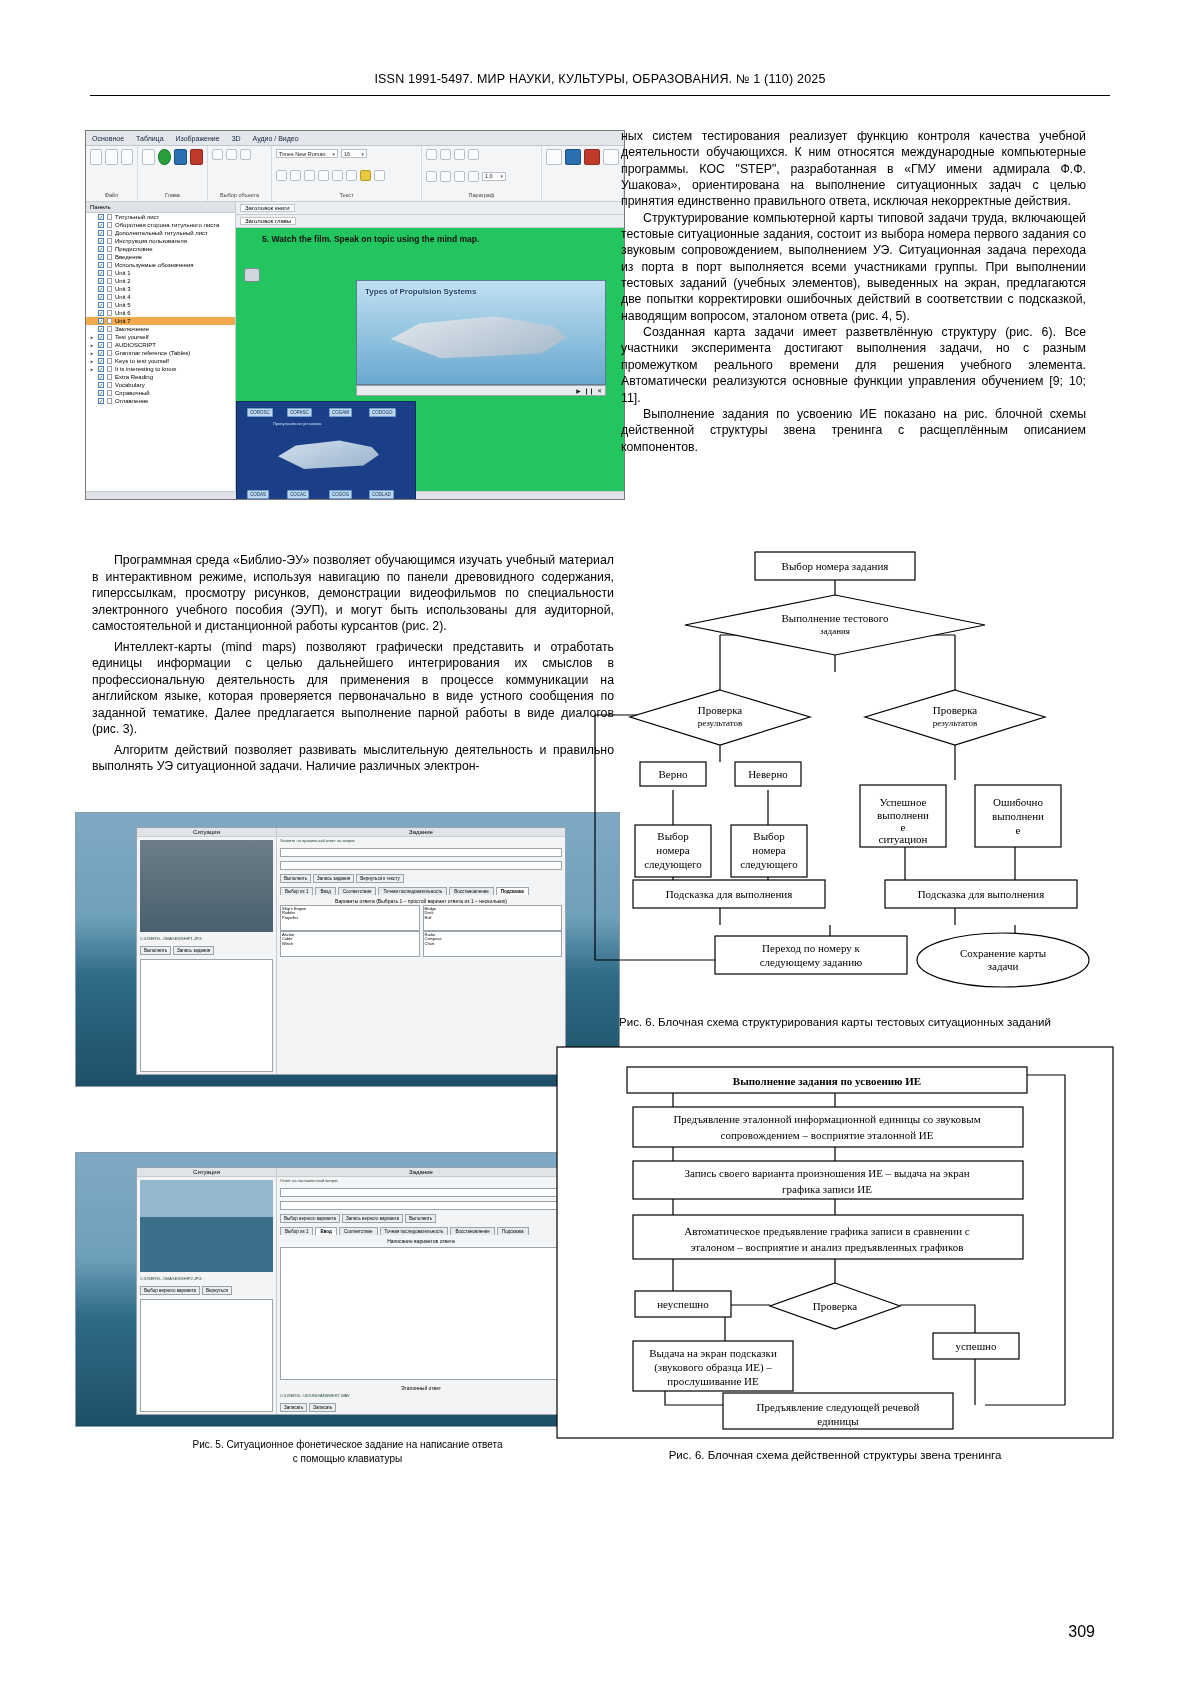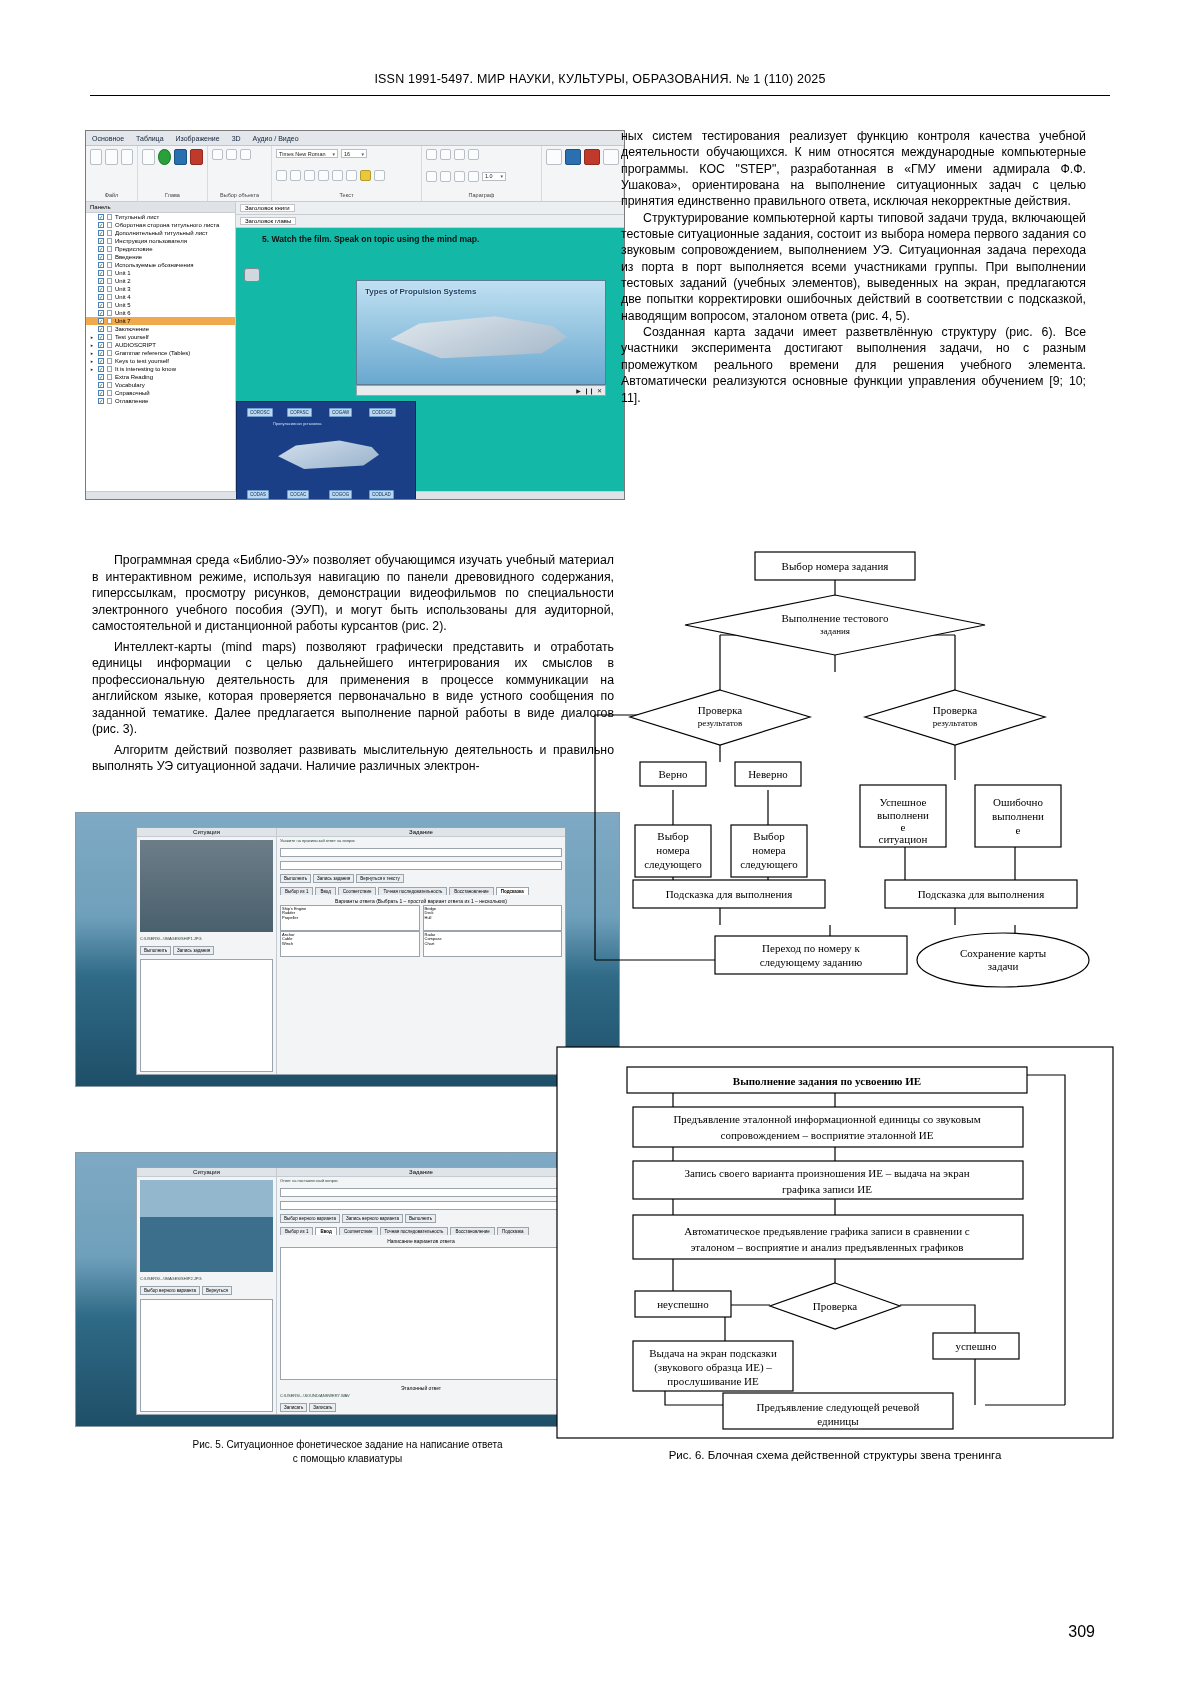--- a/index.html
+++ b/index.html
@@ -66,21 +66,21 @@
   }
   .tree-head { background:#dfe3e8; font-size:6px; padding:2px 4px; border-bottom:1px solid #c9ccd1; }
   .tree-item { display:flex; align-items:center; gap:3px; padding:1px 3px; white-space:nowrap; }
   .tree-item .exp { width:6px; font-size:5px; color:#333; text-align:center; }
   .tree-item .chk {
     width:6px; height:6px; border:1px solid #4c7fb5; background:#fff; font-size:5px; line-height:5px;
     color:#1b5e20; text-align:center; flex:none;
   }
   .tree-item .doc { width:5px; height:6px; background:#fff; border:1px solid #9aa2ab; flex:none; }
   .tree-item.sel { background:#f1a94e; }
-  .app-main { flex:1; background:#14b8a6; display:flex; flex-direction:column; min-width:0;justify-content:flex-end; }
+  .app-main { flex:1; background:#22c55e; display:flex; flex-direction:column; min-width:0;justify-content:flex-end; }
   .main-crumb { font-size:6px; background:#eceff2; border-bottom:1px solid #c9ccd1; padding:2px 4px; display:flex; gap:8px; }
   .main-crumb .cb { border:1px solid #c2c6cb; background:#fff; padding:0 4px; }
   .slide-title {
     margin:6px 8px 2px 26px; font-size:8.5px; font-weight:bold; color:#111;
   }
   .media-area { flex:1; position:relative; }
   .video-box {
     position:absolute; left:120px; top:34px; width:250px; height:105px;
     background:linear-gradient(#bfe0f2,#6aa8cf);
     border:1px solid #5d7c93;
@@ -460,20 +460,21 @@
         </div>
       </div>
       <div class="app-statusbar"></div>
     </div>
   </div>
 
   <div class="col-right-text">
     <p class="first">ных систем тестирования реализует функцию контроля качества учебной деятельности обучающихся. К ним относятся междуна­родные компьютерные программы. КОС "STEP", разработанная в «ГМУ имени адмирала Ф.Ф. Ушакова», ориентирована на вы­полнение ситуационных задач с целью принятия единственно правильного ответа, исключая некорректные действия.</p>
     <p>Структурирование компьютерной карты типовой задачи труда, включающей тестовые ситуационные задания, состоит из выбора номера первого задания со звуковым сопровождени­ем, выполнением УЭ. Ситуационная задача перехода из порта в порт выполняется всеми участниками группы. При выполнении тестовых заданий (учебных элементов), выведенных на экран, предлагаются две попытки корректировки ошибочных действий в соответствии с подсказкой, наводящим вопросом, эталоном ответа (рис. 4, 5).</p>
     <p>Созданная карта задачи имеет разветвлённую структуру (рис. 6). Все участники эксперимента достигают выполнения за­дачи, но с разным промежутком реального времени для решения учебного элемента. Автоматически реализуются основные функ­ции управления обучением [9; 10; 11].</p>
+    <p>Выполнение задания по усвоению ИЕ показано на рис. блочной схемы действенной структуры звена тренинга с расще­плённым описанием компонентов.</p>
   </div>
 
   <div class="col-left-text">
     <p>Программная среда «Библио-ЭУ» позволяет обучающимся изучать учеб­ный материал в интерактивном режиме, используя навигацию по панели дре­вовидного содержания, гиперссылкам, просмотру рисунков, демонстрации ви­деофильмов по специальности электронного учебного пособия (ЭУП), и могут быть использованы для аудиторной, самостоятельной и дистанционной работы курсантов (рис. 2).</p>
     <p>Интеллект-карты (mind maps) позволяют графически представить и отра­ботать единицы информации с целью дальнейшего интегрирования их смыслов в профессиональную деятельность для применения в процессе коммуникации на английском языке, которая проверяется первоначально в виде устного сооб­щения по заданной тематике. Далее предлагается выполнение парной работы в виде диалогов (рис. 3).</p>
     <p>Алгоритм действий позволяет развивать мыслительную деятельность и правильно выполнять УЭ ситуационной задачи. Наличие различных электрон-</p>
   </div>
 
   <div id="fig4">
     <div class="photo-app">
@@ -630,20 +631,21 @@
         <text x="463" y="294">е</text>
         <text x="174" y="358">Подсказка для выполнения</text>
         <text x="426" y="358">Подсказка для выполнения</text>
         <text x="256" y="412">Переход по номеру к</text>
         <text x="256" y="426">следующему заданию</text>
         <text x="448" y="417">Сохранение карты</text>
         <text x="448" y="430">задачи</text>
       </g>
     </svg>
   </div>
+  <div class="cap6a fig-caption">Рис. 6. Блочная схема структурирования карты тестовых ситуационных заданий</div>
 
   <div id="fig6b">
     <svg width="560" height="395" viewBox="0 0 560 395">
       <rect x="2" y="2" width="556" height="391" fill="#fff" stroke="#000" stroke-width="1.2"></rect>
       <g fill="none" stroke="#000" stroke-width="1.2">
         <path d="M280 48 L280 62"></path>
         <path d="M280 100 L280 116"></path>
         <path d="M280 154 L280 170"></path>
         <path d="M280 214 L280 238"></path>
         <path d="M170 260 L170 300 M170 260 L215 260"></path>

